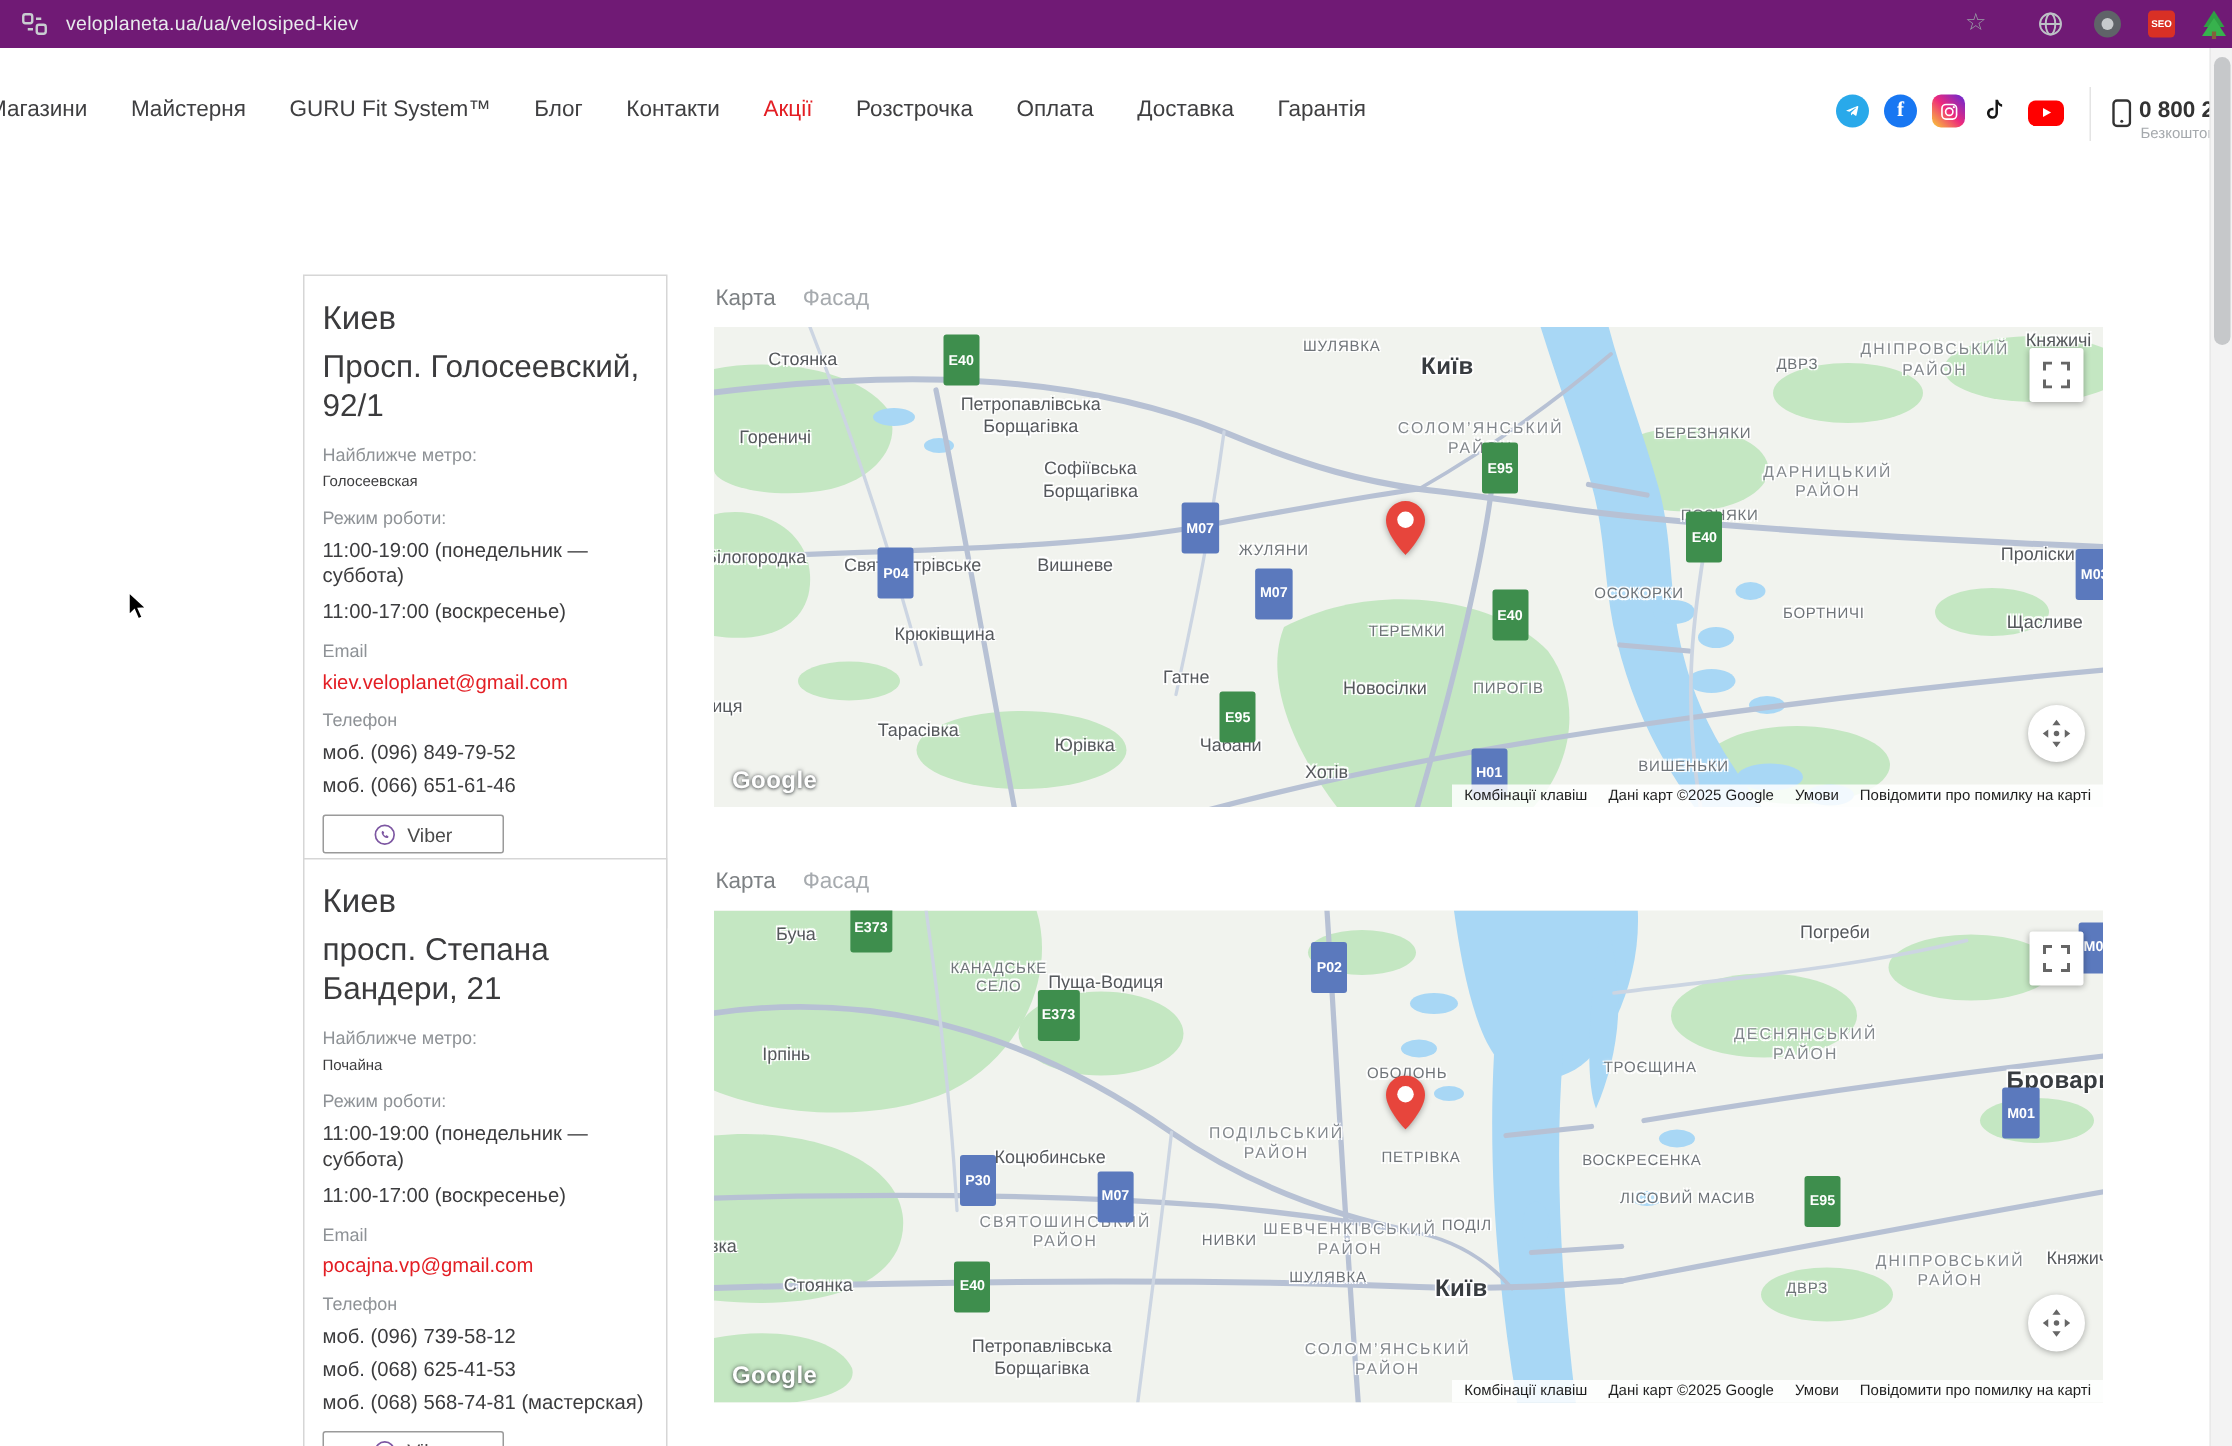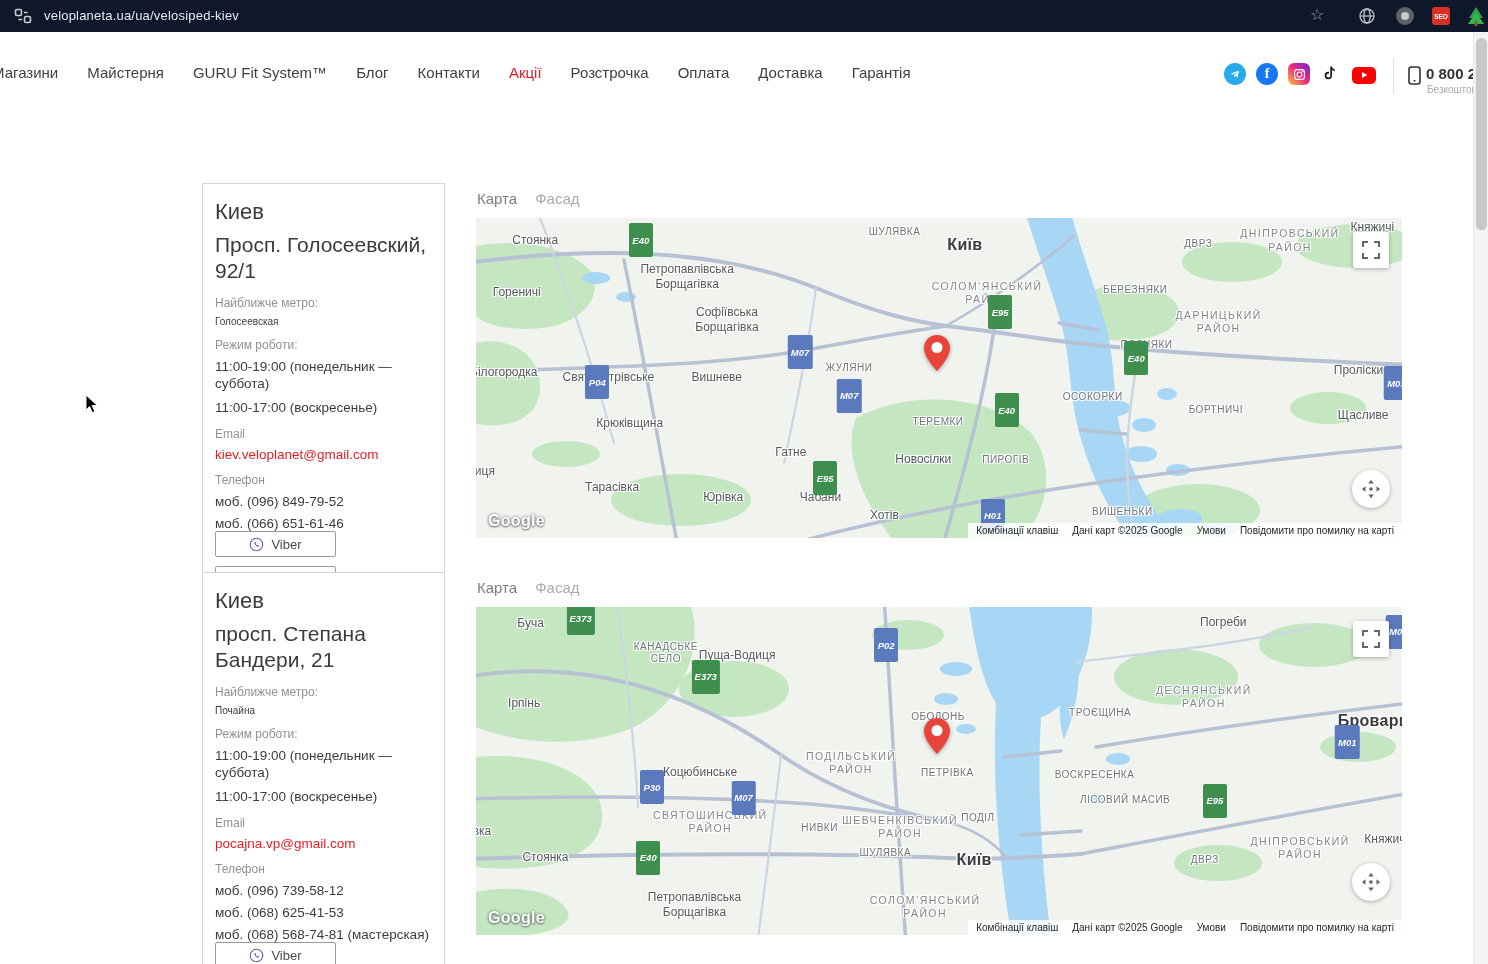--- a/index.html
+++ b/index.html
@@ -5,21 +5,21 @@
   :root{
     --accent:#e31e24; --badge-green:#3e8e4d; --badge-blue:#5b79bd;
     --water:#a8d7f5; --park:#c4e7c2; --road:#b7c1d4; --road2:#ccd5e2;
     --land:#f1f3ee; --marker:#e7453c;
   }
   *{box-sizing:border-box; margin:0; padding:0;}
   html,body{width:1488px; height:964px; overflow:hidden;}
   body{position:relative; background:#fff; font-family:"Liberation Sans",sans-serif;}
 
   
-  .browser-bar{position:absolute; left:0; top:0; width:1488px; height:40px; background:#0f172a;}
+  .browser-bar{position:absolute; left:0; top:0; width:1488px; height:40px; background:#701a75;}
   .bb-icon{position:absolute; top:7px;}
   .bb-url{position:absolute; left:44px; top:8px; font-size:13px; color:#e8eaed; letter-spacing:.2px; cursor:text;}
   .bb-star{position:absolute; left:1310px; top:5px; font-size:16px; color:#9aa0a6; cursor:pointer;}
   .bb-globe{left:1358px; cursor:pointer;}
   .bb-ext-circle{position:absolute; left:1396px; top:7px; width:18px; height:18px; border-radius:50%; background:#5f6368; cursor:pointer;}
   .bb-ext-circle::after{content:""; position:absolute; left:5px; top:5px; width:8px; height:8px; border-radius:50%; background:#c7cacd;}
   .bb-seo{position:absolute; left:1432px; top:7px; width:18px; height:18px; border-radius:3px; background:#d93025; color:#fff; font-size:6.5px; font-weight:bold; display:flex; align-items:center; justify-content:center; cursor:pointer;}
   .bb-green{position:absolute; left:1466px; top:6px; cursor:pointer;}
 
   
@@ -46,39 +46,39 @@
 
   
   .store-card{position:absolute; left:202px; width:243px; min-height:367px; background:#fff; border:1px solid #d6d6d6; padding:15px 12px 14px 12px;}
   .store-city{font-size:22px; color:#3b3b3d;}
   .store-address{margin-top:7px; font-size:21px; color:#3b3b3d; line-height:1.25;}
   .store-label{margin-top:11px; font-size:12px; color:#8e9296;}
   .store-value{margin-top:6px; font-size:10px; color:#3c3c3e;}
   .store-hours{margin-top:6px; font-size:13.5px; color:#3c3c3e; line-height:1.3;}
   .store-email{display:block; margin-top:6px; font-size:13.5px; color:var(--accent); text-decoration:none; cursor:pointer;}
   .store-phone{margin-top:7px; font-size:13.5px; color:#3c3c3e;}
-  .contact-btn{width:121px; height:26px; display:flex; align-items:center; justify-content:center; gap:7px; background:#fff; border:1px solid #9a9a9a; border-radius:2px; font-size:13px; color:#4a4a4a; cursor:pointer; font-family:inherit;}
+  .contact-btn{margin-top:12px; width:121px; height:26px; display:flex; align-items:center; justify-content:center; gap:7px; background:#fff; border:1px solid #9a9a9a; border-radius:2px; font-size:13px; color:#4a4a4a; cursor:pointer; font-family:inherit;}
   .contact-btn + .contact-btn{margin-top:9px;}
 
   
   .map-tabs{position:absolute; left:477px; display:flex; gap:18px; font-size:15px;}
   .map-tab{cursor:pointer; color:#a7abaf;}
   .map-tab.first{color:#7d8184;}
 
   
   .map{position:absolute; left:476px; width:926px; background:var(--land); overflow:hidden; cursor:grab;}
   .map svg.geo{position:absolute; left:0; top:0; width:100%; height:100%;}
   .label-layer{position:absolute; inset:0;}
   .map-label{position:absolute; transform:translate(-50%,-50%); white-space:pre-line; text-align:center; line-height:1.25; color:#5d6166;
     text-shadow:-1px -1px 0 #fff,1px -1px 0 #fff,-1px 1px 0 #fff,1px 1px 0 #fff,0 0 3px #fff;}
   .map-label.town{font-size:12px; color:#55585c;}
   .map-label.area{font-size:10px; letter-spacing:.5px; text-transform:uppercase; color:#6f7479;}
   .map-label.district{font-size:10.5px; letter-spacing:1.4px; text-transform:uppercase; color:#82878c;}
   .map-label.city{font-size:16px; font-weight:600; letter-spacing:.3px; color:#383c40;}
-  .road-badge{position:absolute; transform:translate(-50%,-50%); min-width:24px; height:20px; padding:17px 3px; border-radius:2px; color:#fff; font-size:9.5px; font-weight:bold; display:flex; align-items:center; justify-content:center;font-style:italic;}
+  .road-badge{position:absolute; transform:translate(-50%,-50%); min-width:24px; height:20px; padding:17px 3px; border-radius:2px; color:#fff; font-size:9.5px; font-weight:bold; display:flex; align-items:center; justify-content:center;}
   .road-badge.green{background:var(--badge-green);}
   .road-badge.blue{background:var(--badge-blue);}
   .marker{position:absolute; transform:translate(-50%,-100%); filter:drop-shadow(0 1px 2px rgba(0,0,0,.35)); cursor:pointer;}
   .fullscreen-btn{position:absolute; right:13px; top:14px; width:36px; height:36px; background:#fff; border:none; border-radius:2px; box-shadow:0 1px 4px rgba(0,0,0,.3); display:flex; align-items:center; justify-content:center; cursor:pointer;}
   .pan-btn{position:absolute; right:12px; bottom:30px; width:38px; height:38px; background:#fff; border-radius:50%; box-shadow:0 1px 4px rgba(0,0,0,.3); display:flex; align-items:center; justify-content:center; cursor:pointer;}
   .google-logo{position:absolute; left:12px; bottom:8px; font-size:16px; font-weight:bold; color:#fff; letter-spacing:.3px;
     text-shadow:0 0 3px rgba(60,64,67,.75),0 1px 2px rgba(60,64,67,.6); cursor:pointer;}
   .attribution{position:absolute; right:0; bottom:0; height:15px; display:flex; align-items:center; gap:14px; padding:0 8px; background:rgba(255,255,255,.85); font-size:10px; color:#1f1f1f; white-space:nowrap;}
   .attribution span{cursor:default;}
   .attribution .lnk{cursor:pointer;}

